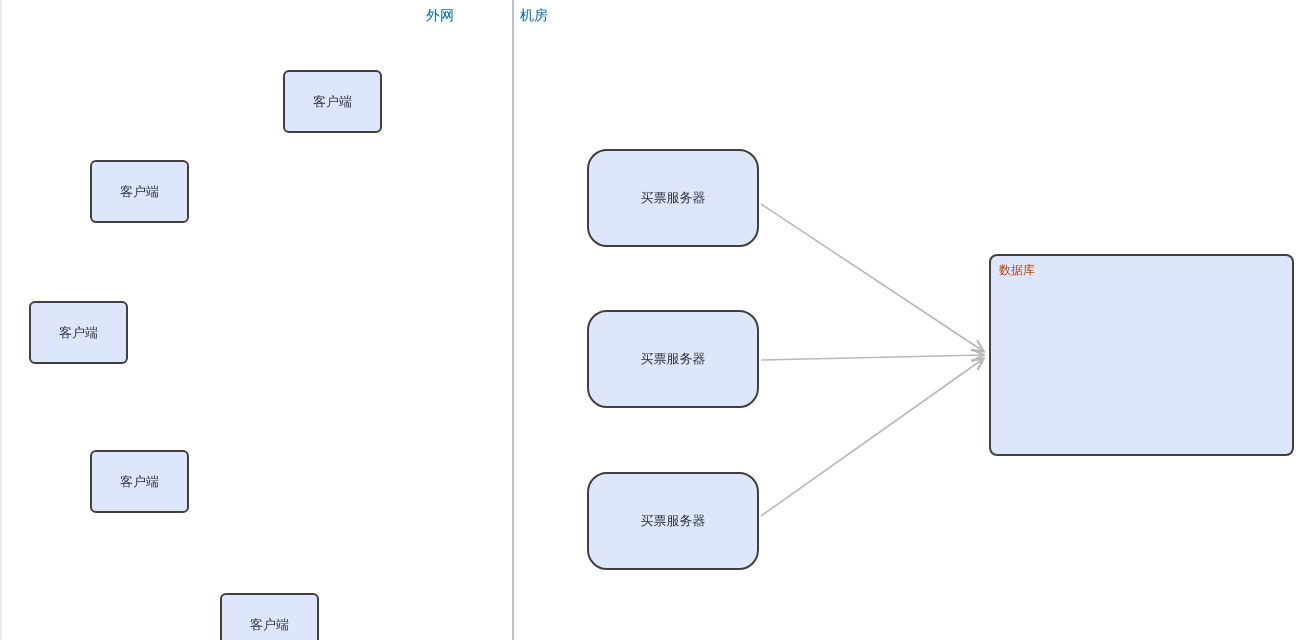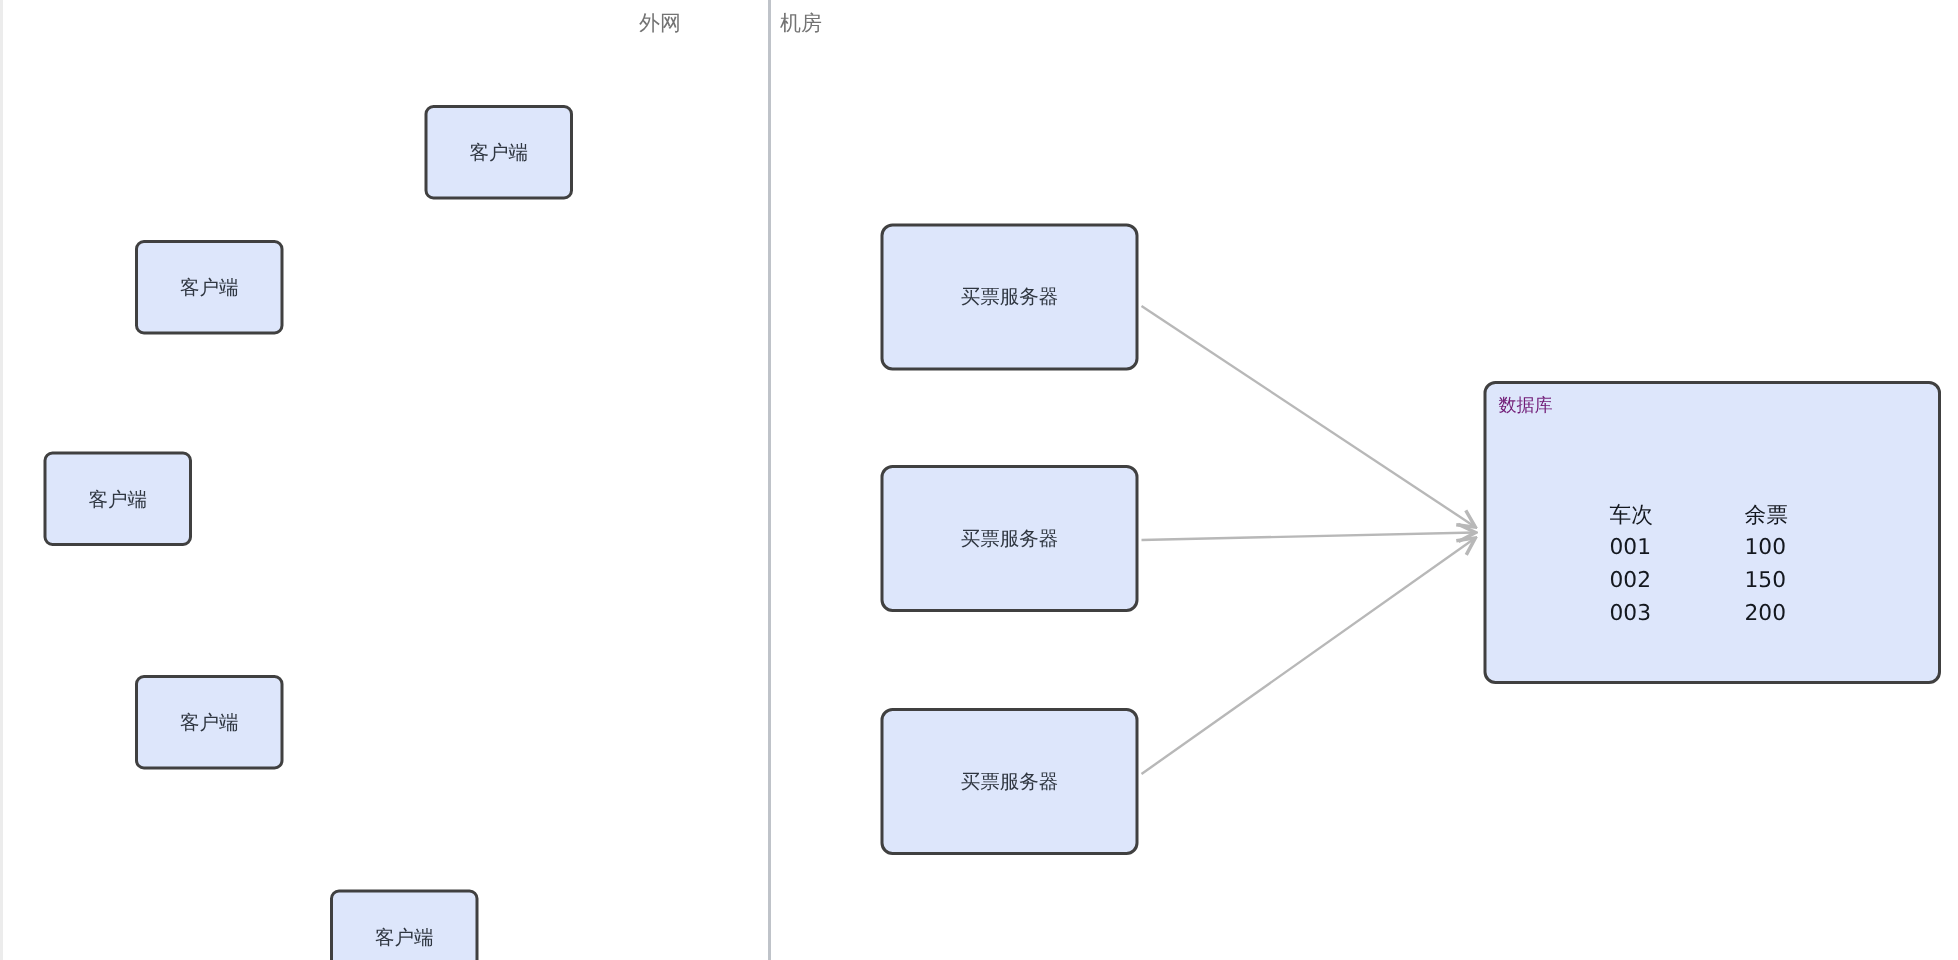--- a/index.html
+++ b/index.html
@@ -24,21 +24,21 @@
     position: absolute;
     left: 510px;
     top: 0;
     width: 2px;
     height: 640px;
     background: #bfc3c9;
   }
   .region-label {
     position: absolute;
     font-size: 14px;
-    color: #737373;
+    color: #0369a1;
     white-space: nowrap;
     user-select: none;
   }
   .region-label.external { left: 424px; top: 7px; }
   .region-label.room     { left: 518px; top: 7px; }
 
   .node {
     position: absolute;
     box-sizing: border-box;
     background: #dde6fb;
@@ -58,41 +58,41 @@
   }
   .client.c1 { left: 281px; top: 70px; }
   .client.c2 { left: 88px;  top: 160px; }
   .client.c3 { left: 27px;  top: 301px; }
   .client.c4 { left: 88px;  top: 450px; }
   .client.c5 { left: 218px; top: 593px; }
 
   .server {
     width: 172px;
     height: 98px;
-    border-radius: 8px;
+    border-radius: 20px;
     font-size: 13px;
   }
   .server.s1 { left: 585px; top: 149px; }
   .server.s2 { left: 585px; top: 310px; }
   .server.s3 { left: 585px; top: 472px; }
 
   .database {
     left: 987px;
     top: 254px;
     width: 305px;
     height: 202px;
     border-radius: 8px;
     display: block;
   }
   .db-label {
     position: absolute;
     left: 8px;
     top: 6px;
     font-size: 12px;
-    color: #701a75;
+    color: #c2410c;
   }
   .db-table {
     position: absolute;
     left: 82px;
     top: 76px;
     border-collapse: collapse;
     font-size: 14.5px;
     color: #14181f;
   }
   .db-table th, .db-table td {
@@ -156,37 +156,15 @@
   </div>
   <div class="node server s2">
     <span>买票服务器</span>
   </div>
   <div class="node server s3">
     <span>买票服务器</span>
   </div>
 
   <div class="node database">
     <div class="db-label">数据库</div>
-    <table class="db-table">
-      <thead>
-        <tr>
-          <th>车次</th>
-          <th>余票</th>
-        </tr>
-      </thead>
-      <tbody>
-        <tr>
-          <td>001</td>
-          <td>100</td>
-        </tr>
-        <tr>
-          <td>002</td>
-          <td>150</td>
-        </tr>
-        <tr>
-          <td>003</td>
-          <td>200</td>
-        </tr>
-      </tbody>
-    </table>
   </div>
 
 </div>
 
 </body></html>

